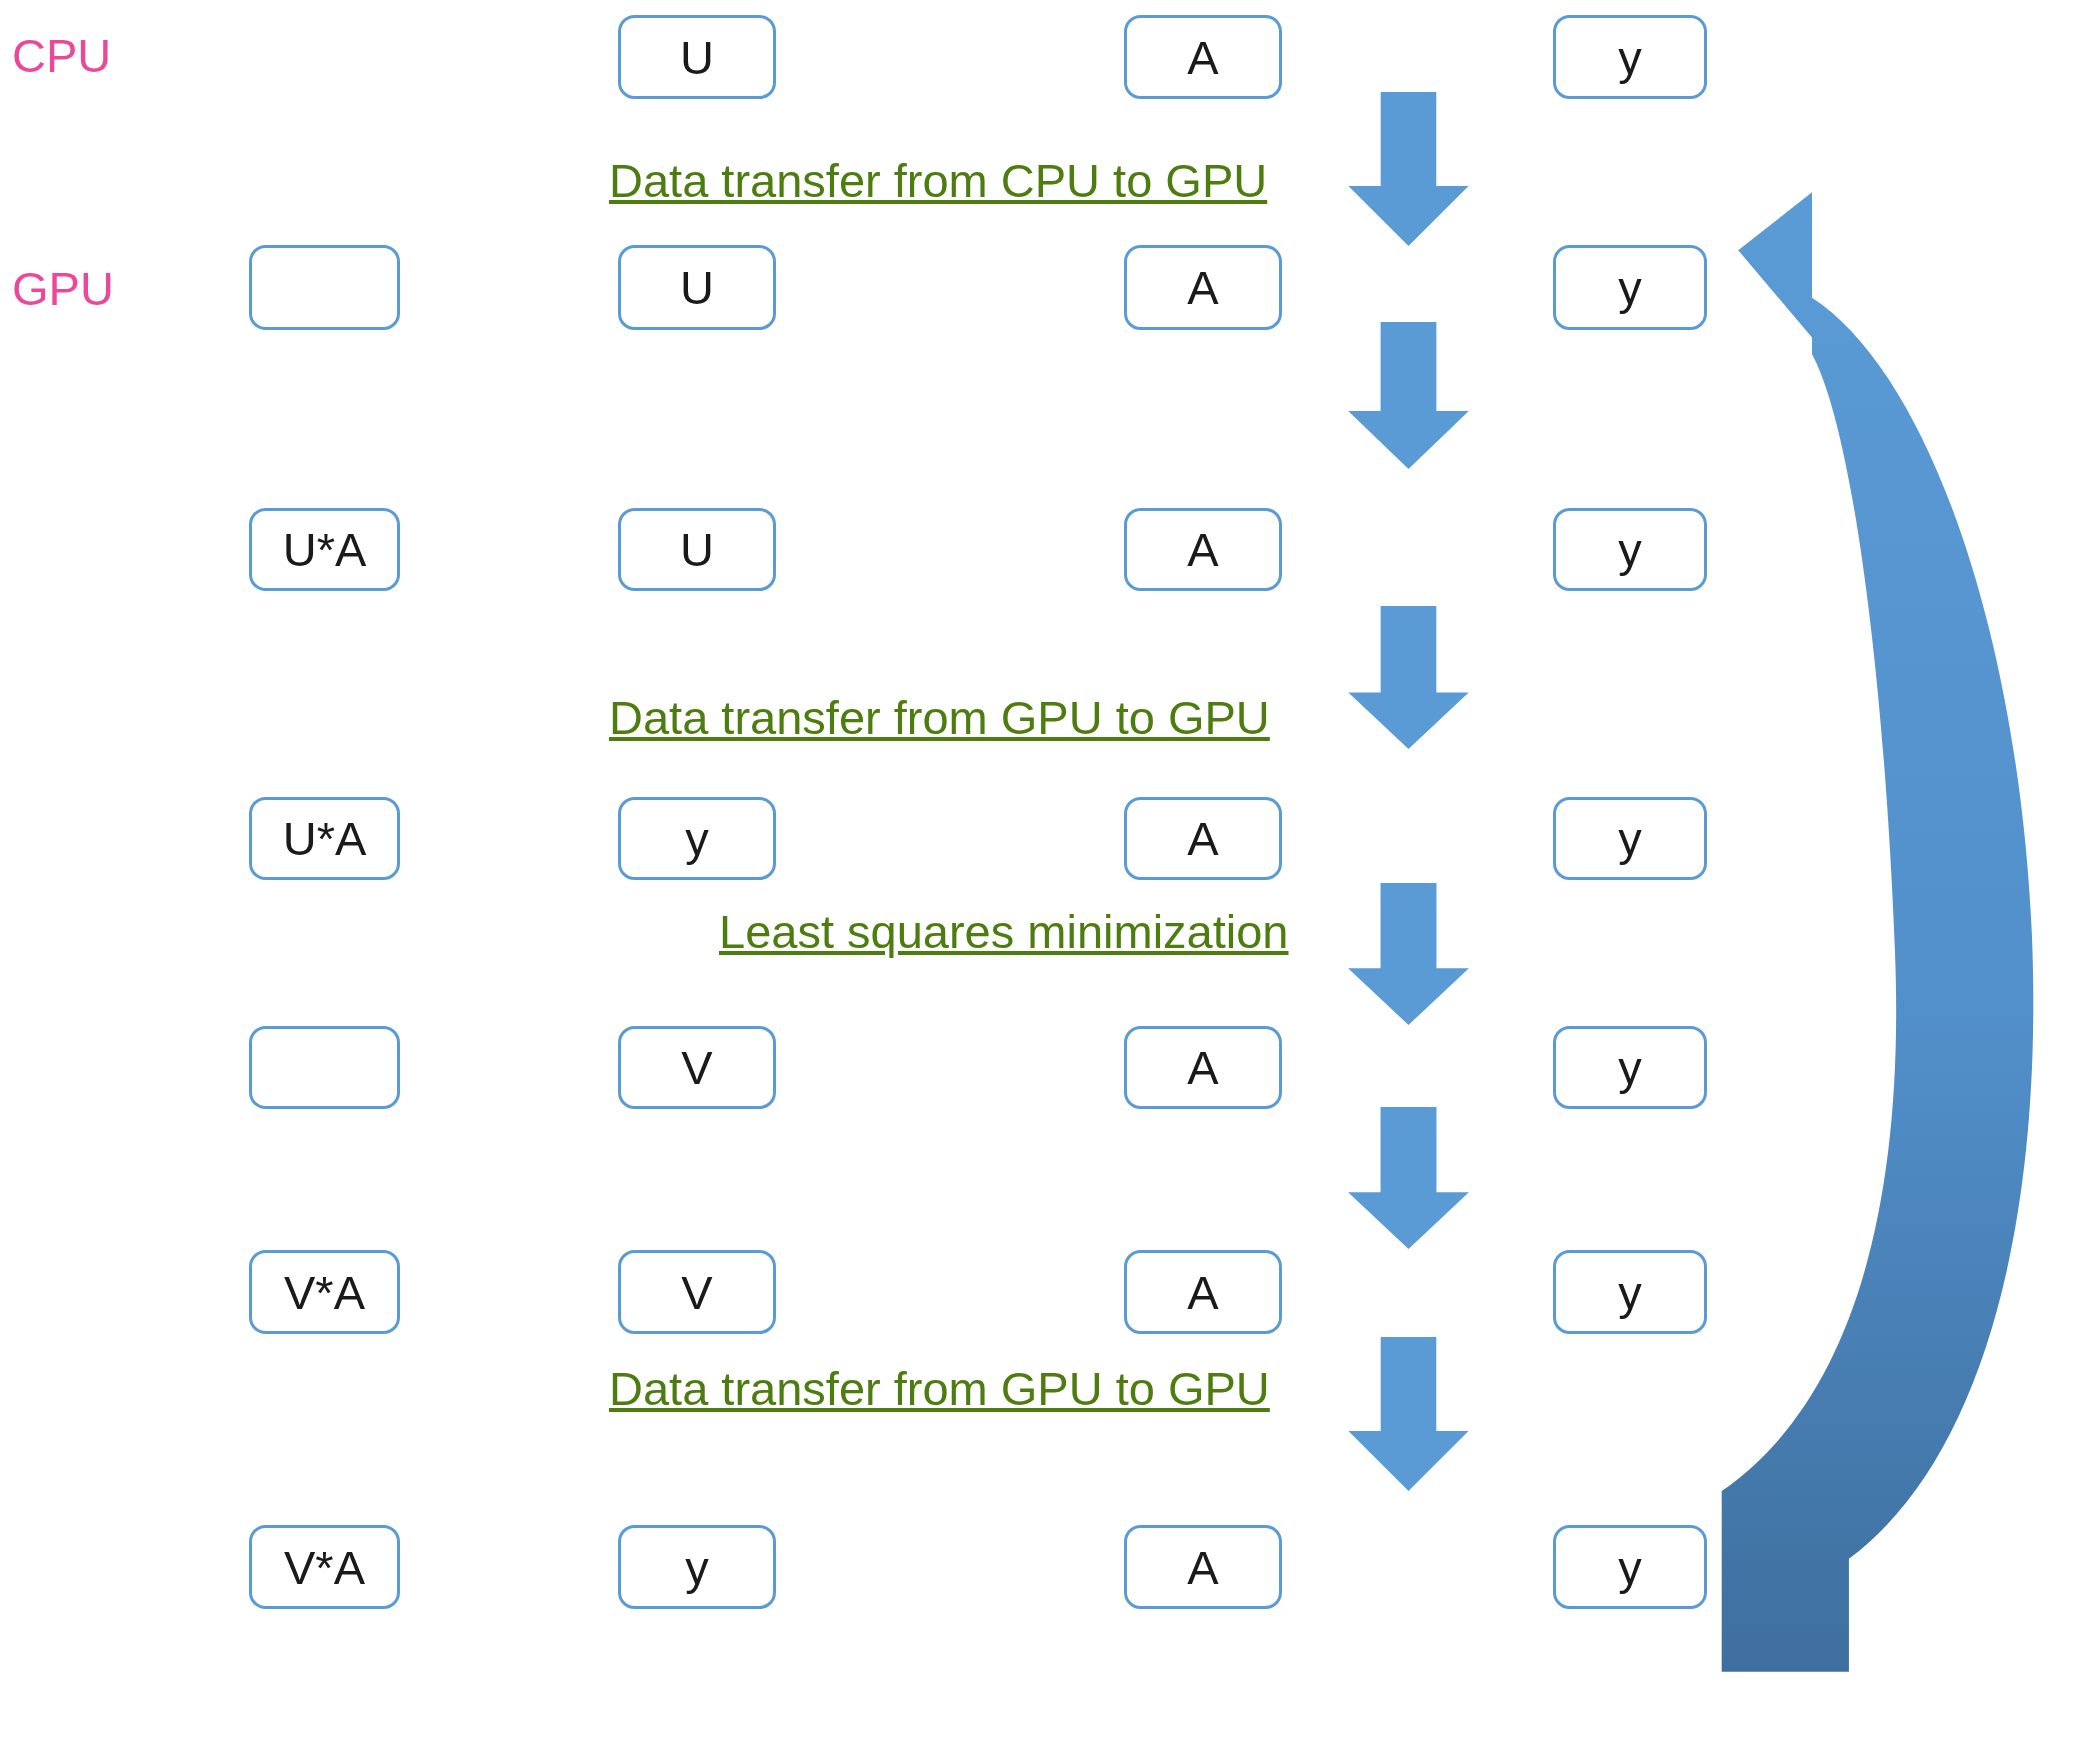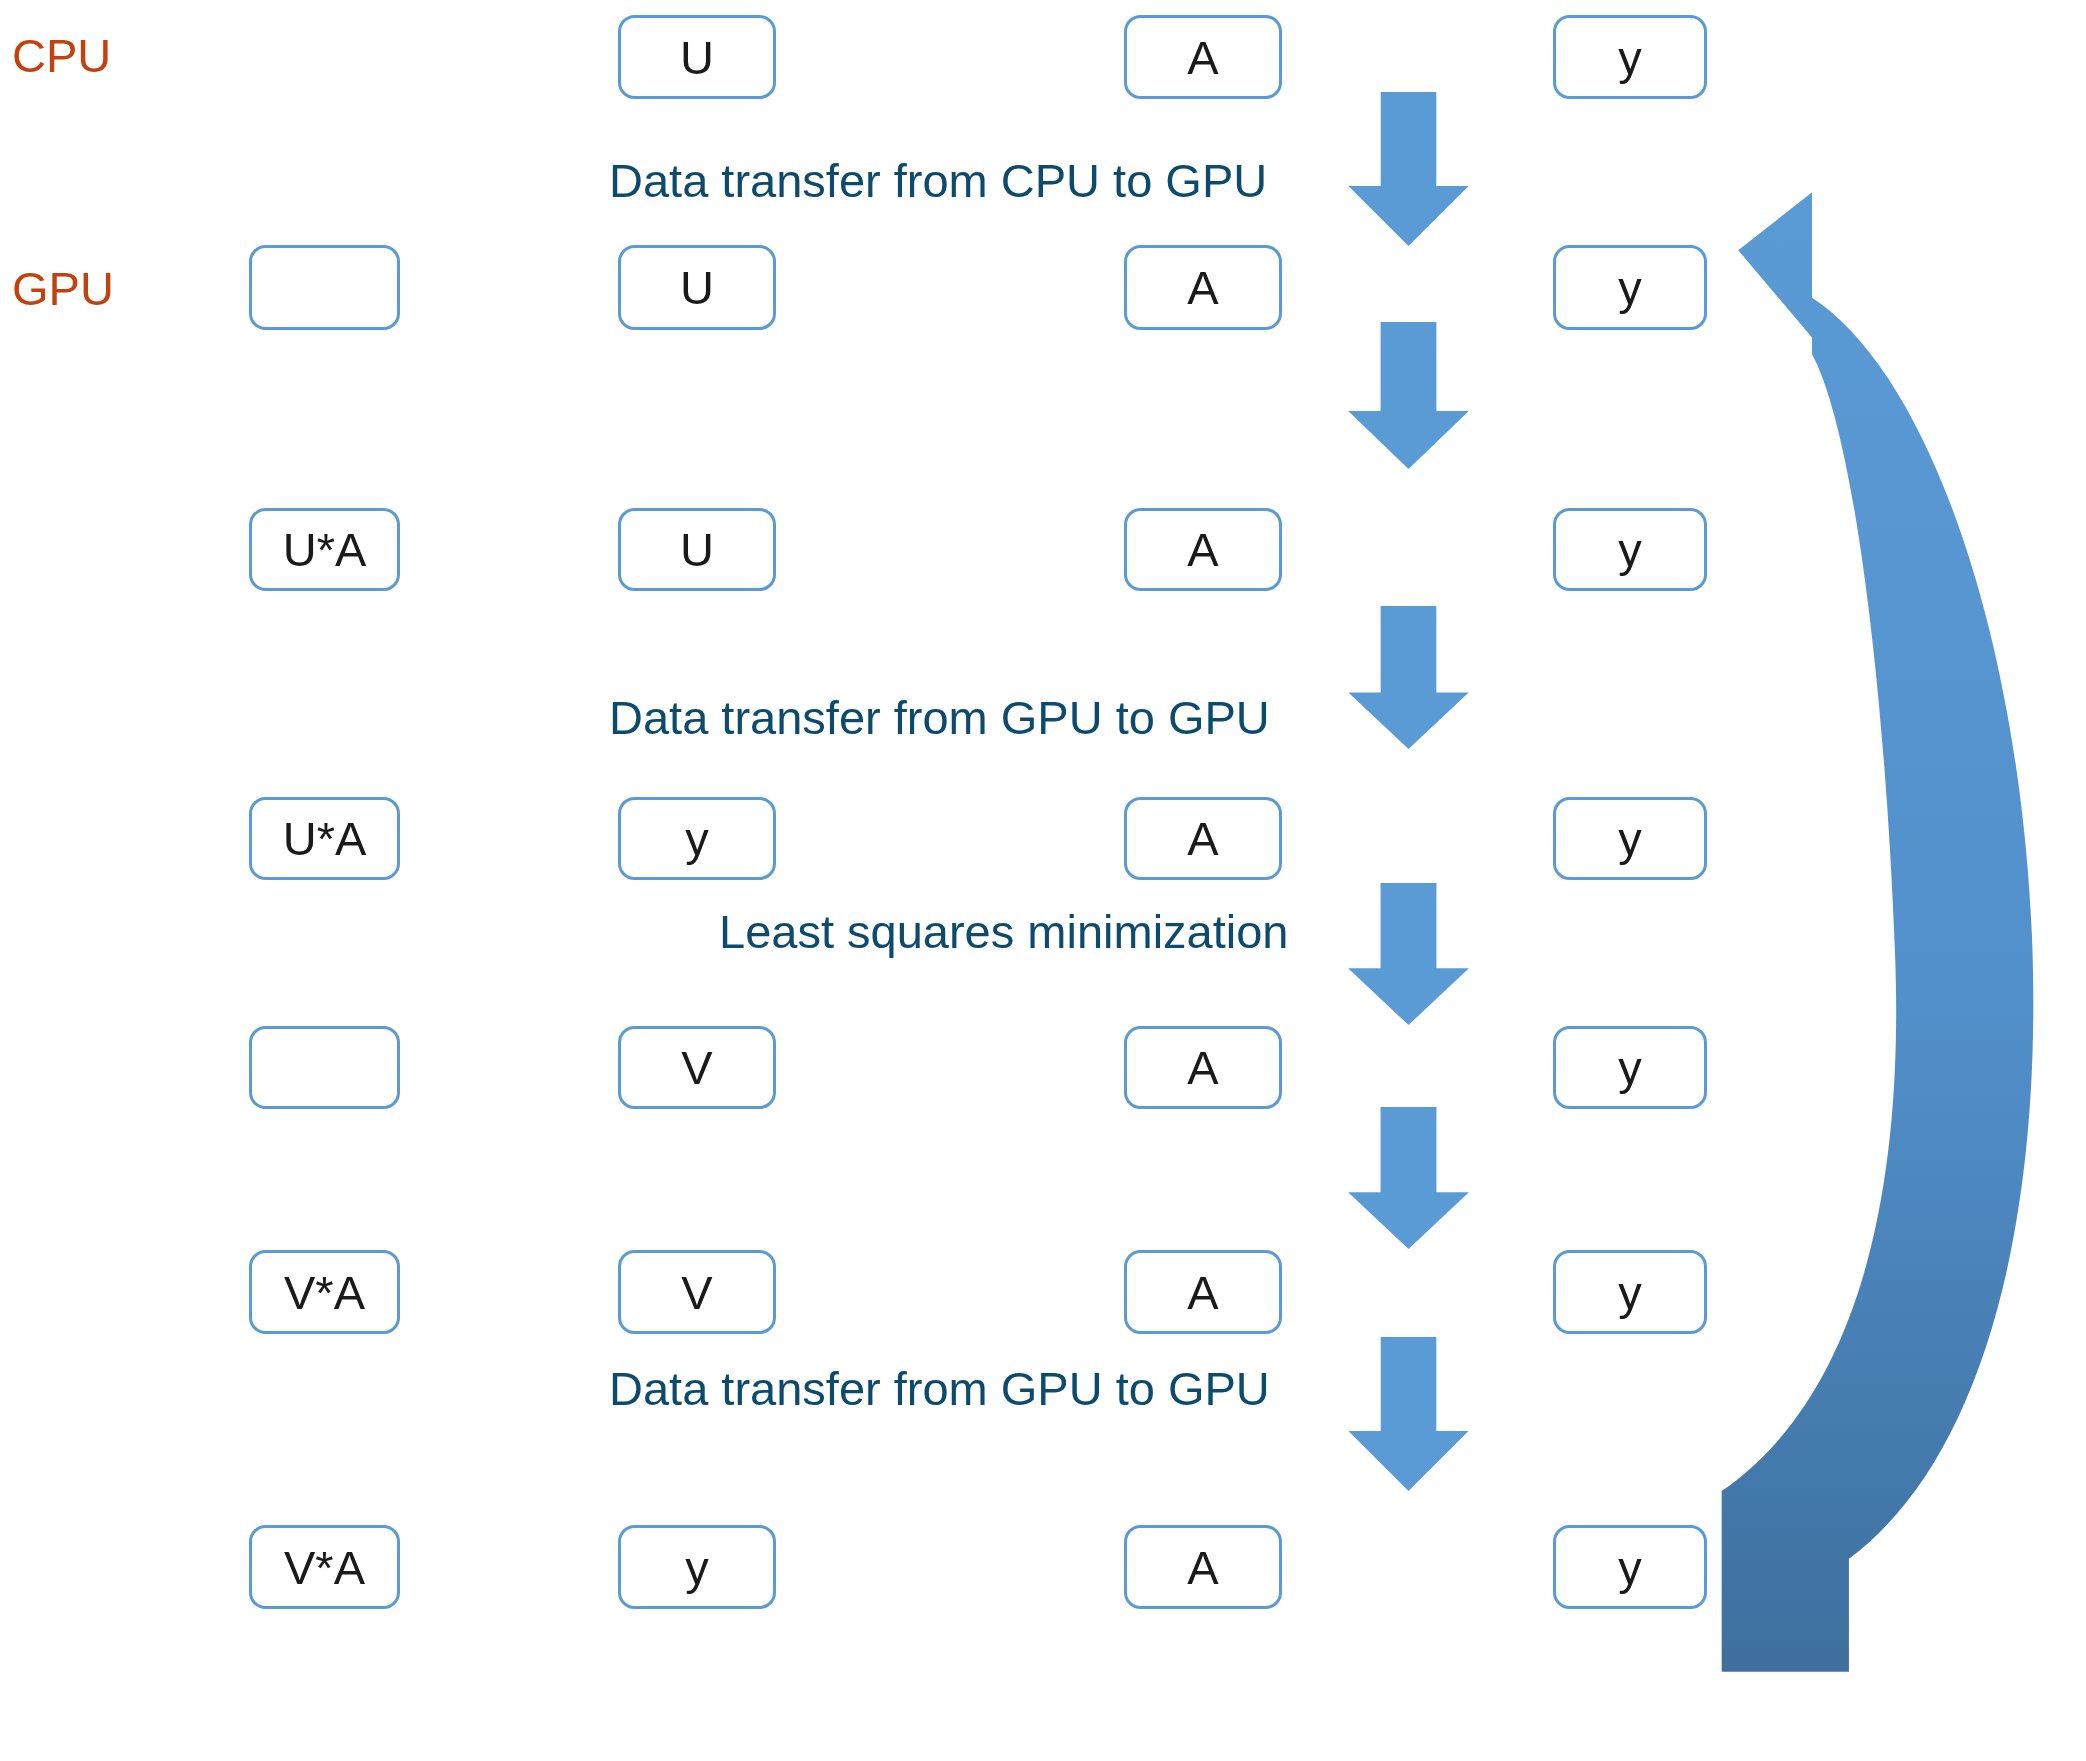--- a/index.html
+++ b/index.html
@@ -13,21 +13,21 @@
   #canvas {
     position: relative;
     width: 2087px;
     height: 1762px;
     background: #ffffff;
     overflow: hidden;
   }
   .side-label {
     position: absolute;
     font-size: 47px;
-    color: #c2410c;
+    color: #ec4899;
     line-height: 1;
     white-space: nowrap;
   }
   .node-box {
     position: absolute;
     box-sizing: border-box;
     border: 3.8px solid #5B9BD5;
     border-radius: 16.6px;
     background: #ffffff;
     display: flex;
@@ -36,23 +36,24 @@
     font-size: 47px;
     color: #1a1a1a;
     line-height: 1;
   }
   .node-box.blank {
     color: transparent;
   }
   .step-label {
     position: absolute;
     font-size: 47px;
-    color: #0c4a6e;
+    color: #4d7c0f;
     line-height: 1;
     white-space: nowrap;
+    text-decoration: underline;
   }
   .down-arrow {
     position: absolute;
   }
   .loop-arrow {
     position: absolute;
   }
 </style>
 </head>
 <body>

